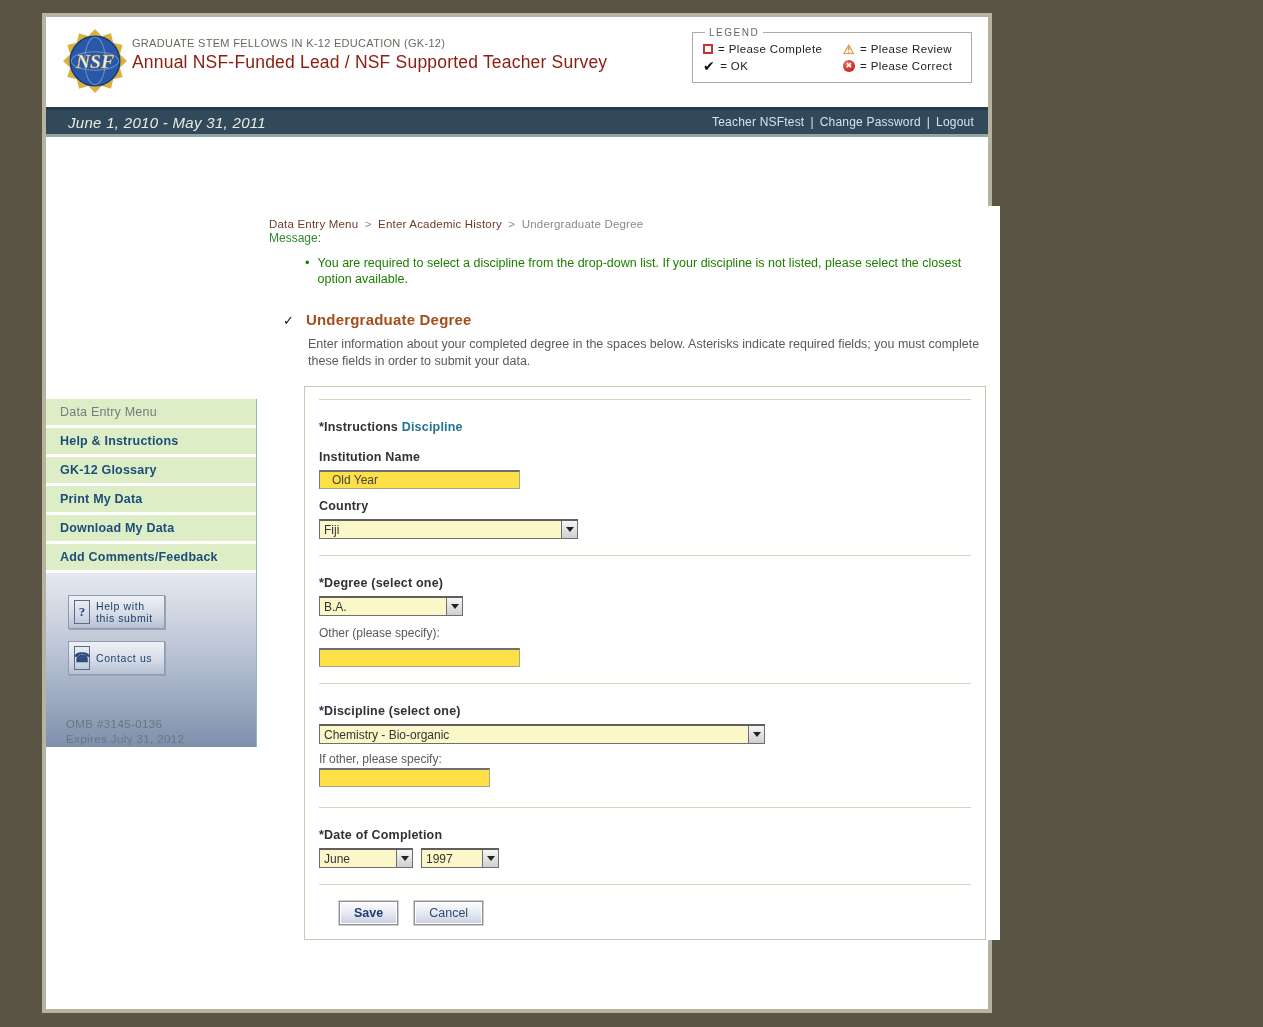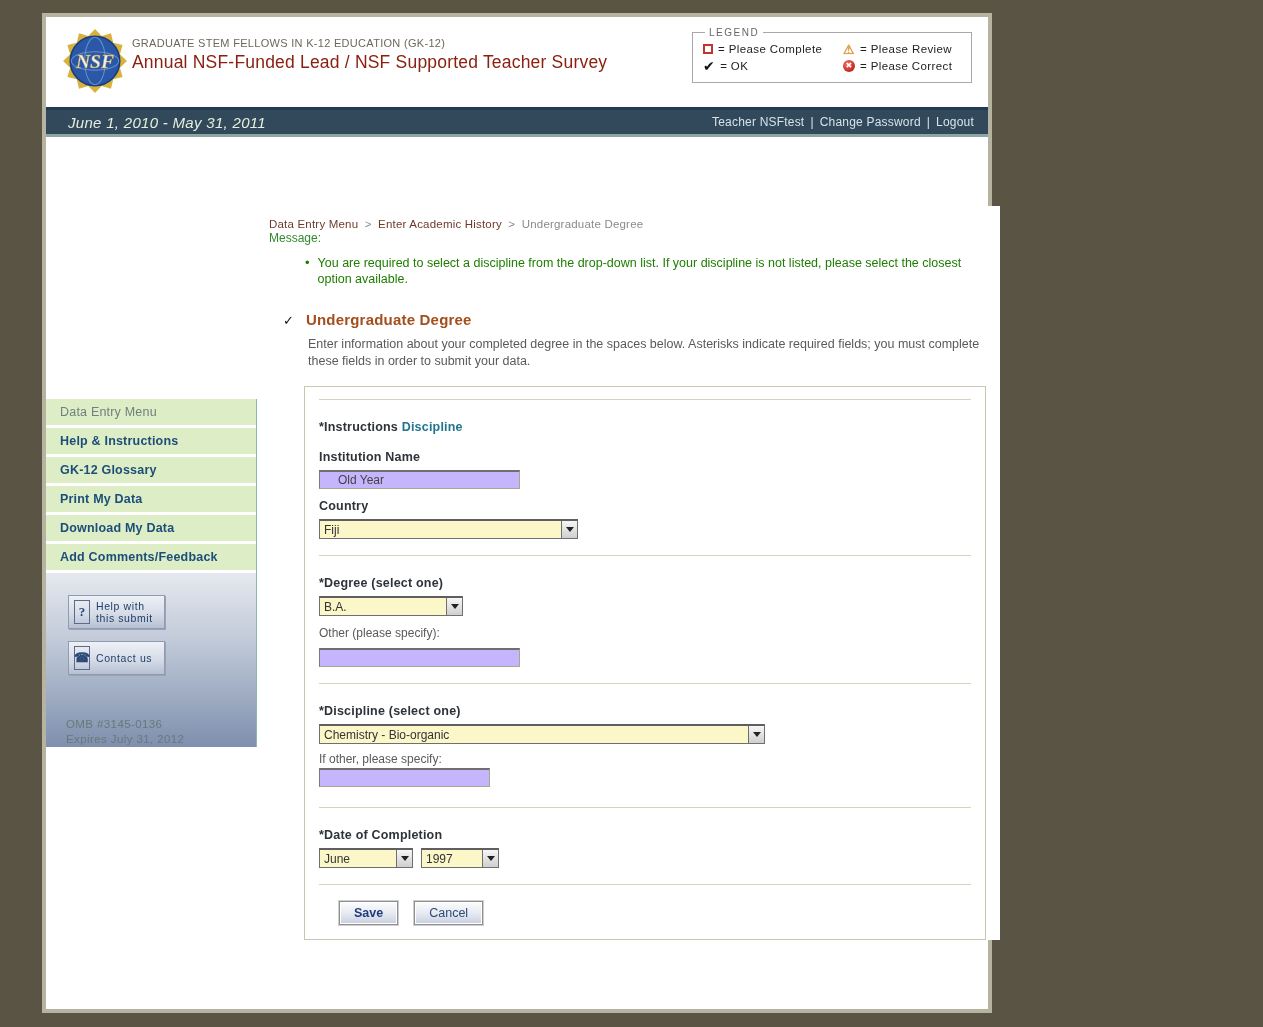--- a/index.html
+++ b/index.html
@@ -99,23 +99,23 @@
     border:1px solid #c9c6b2; background:#fff;
     padding:12px 0 14px 0;
   }
   .rule { border-top:1px solid #d9d2b8; margin:0 14px; }
   .fsec { padding:0 14px; }
   .lbl { font-size:12.5px; font-weight:bold; color:#2e3338; letter-spacing:.2px; }
   .sub-lbl { font-size:12px; color:#5a5a5a; }
   .intl-line { margin:20px 0 0; }
   .inst-link { color:#23748f; cursor:pointer; }
   .txt {
-    display:block; height:19px; background:#c4b5fd;
+    display:block; height:19px; background:#fde047;
     border:1px solid #a8a78a; border-top:2px solid #6f6f6f; border-left:1px solid #7a7a7a;
-    font-size:12px; color:#444; padding:1px 18px;
+    font-size:12px; color:#444; padding:1px 12px;
     font-family:"Liberation Sans","DejaVu Sans",sans-serif;
   }
   .sel {
     display:flex; height:20px; background:#fbf7c8;
     border:1px solid #6f6f6f; border-top:2px solid #5f5f5f;
     align-items:stretch; cursor:pointer;
   }
   .sel-text { flex:1; font-size:12px; color:#333; padding:2px 4px 0; white-space:nowrap; overflow:hidden; }
   .sel-arrow {
     width:16px; flex:none; border-left:1px solid #6f6f6f;

